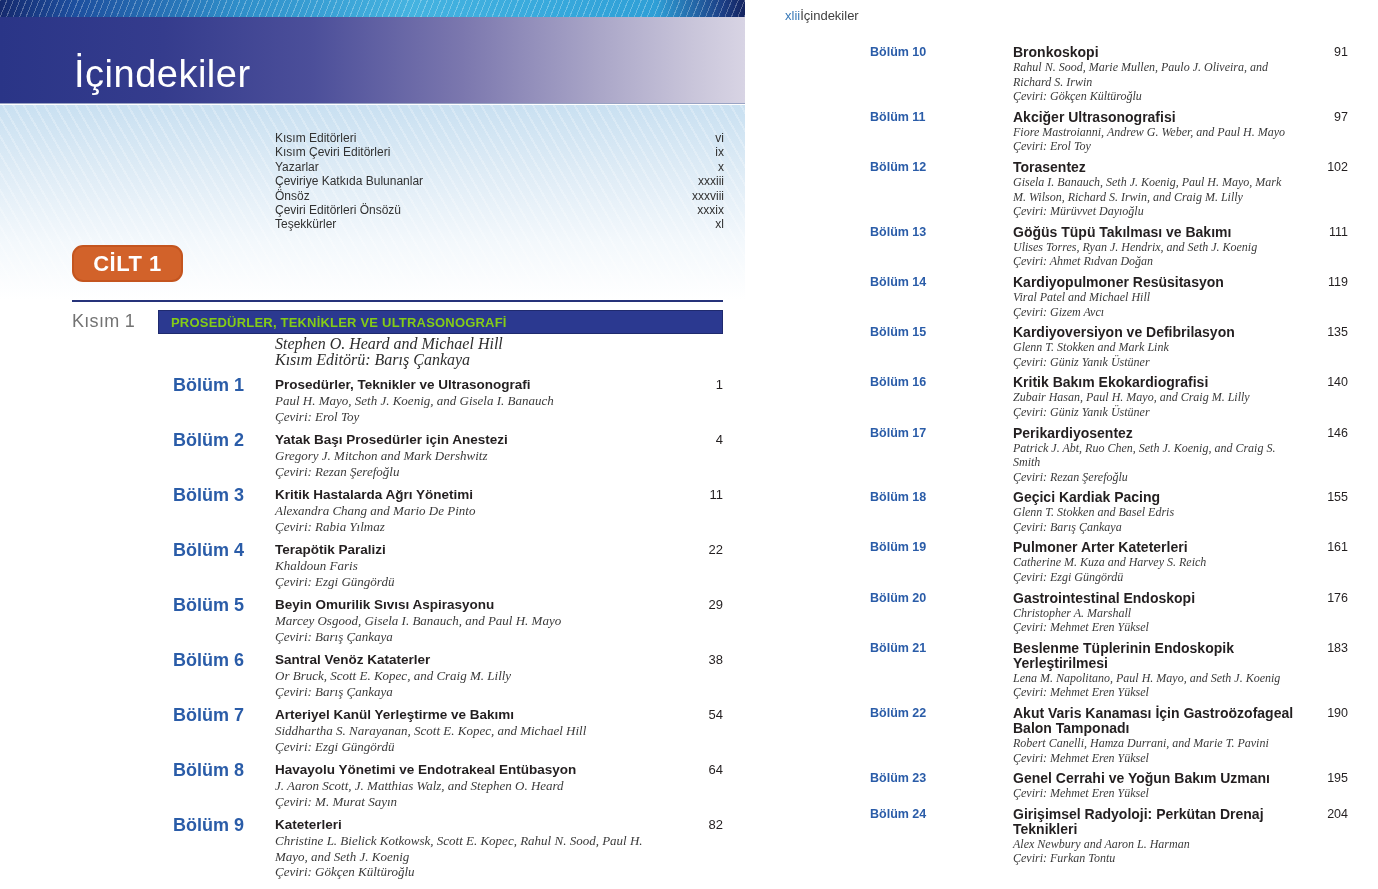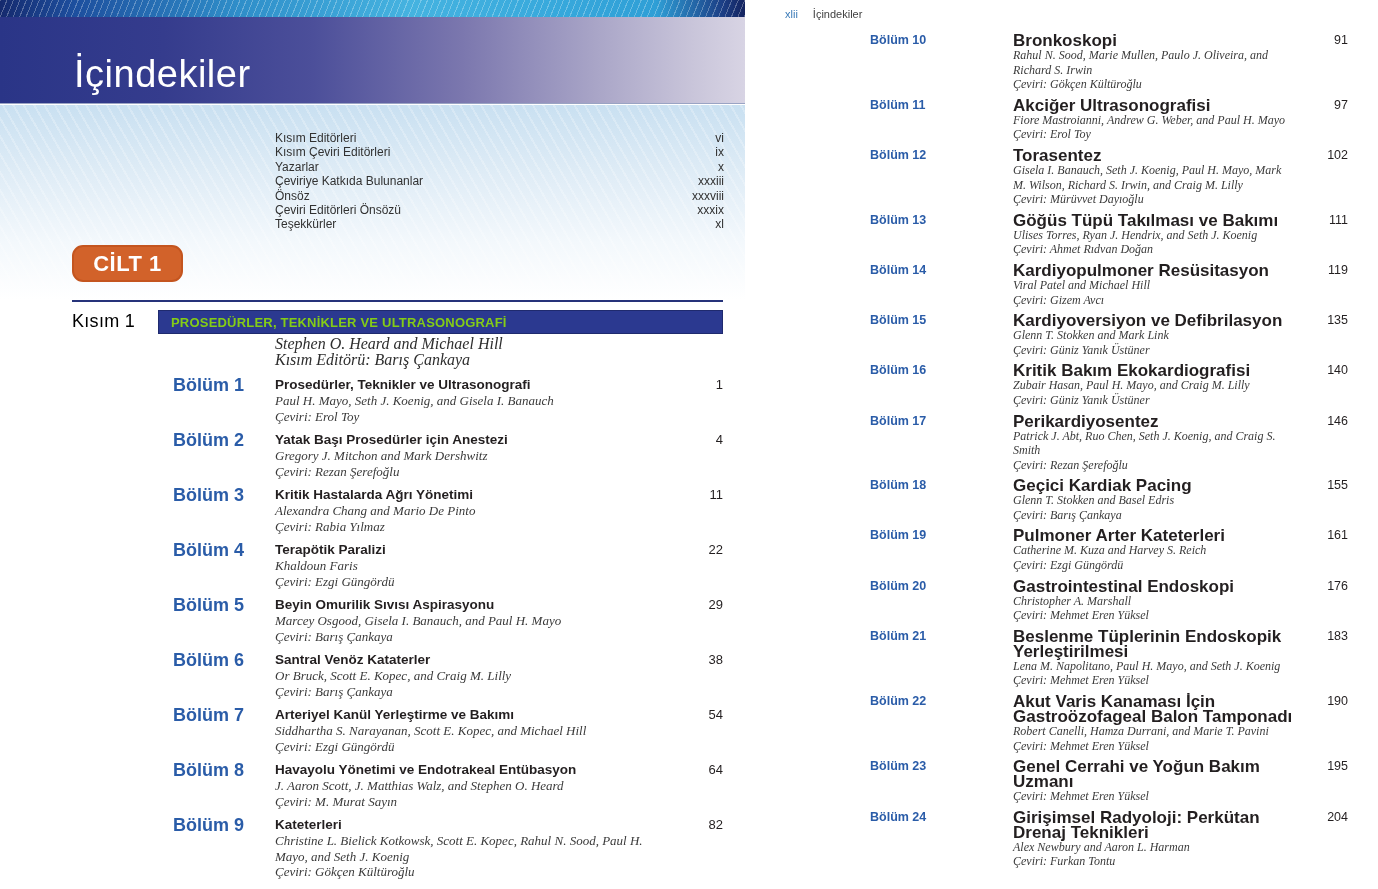--- a/index.html
+++ b/index.html
@@ -80,21 +80,21 @@
 
   .section-rule {
     position: absolute; left: 72px; top: 300px;
     width: 651px; height: 2px;
     background: #26337a;
   }
 
   .kisim-label {
     position: absolute; left: 72px; top: 311px;
     font-size: 18px;
-    color: #000000;
+    color: #737373;
     letter-spacing: 0.3px;
   }
 
   .section-bar {
     position: absolute; left: 158px; top: 310px;
     width: 565px; height: 24px;
     background: #2b3990;
     border: 1px solid #1f2a6e;
     color: #84cc16;
     font-size: 13px; font-weight: 700;
@@ -115,21 +115,21 @@
     position: absolute; left: 173px; top: 377px;
     width: 550px;
   }
   .chapters-left .chap {
     display: grid;
     grid-template-columns: 102px 1fr 46px;
     margin-bottom: 8px;
   }
 
   .chapters-right {
-    position: absolute; left: 125px; top: 33px;
+    position: absolute; left: 125px; top: 45px;
     width: 478px;
   }
   .chapters-right .chap {
     display: grid;
     grid-template-columns: 143px 1fr 44px;
     margin-bottom: 6px;
   }
 
   .chap-label {
     color: #2a5ca8;
@@ -137,21 +137,21 @@
     font-size: 18px; line-height: 16px;
   }
   .chapters-right .chap-label { font-size: 12.5px; line-height: 15px; }
 
   .chap-body { padding-right: 8px; }
   .chap-title {
     color: #231f20;
     font-weight: 700;
     font-size: 13.5px; line-height: 16px;
   }
-  .chapters-right .chap-title { font-size: 17px; line-height: 15px; }
+  .chapters-right .chap-title { font-size: 14px; line-height: 15px; }
 
   .chap-authors, .chap-ceviri {
     font-family: "Liberation Serif", serif;
     font-style: italic;
     color: #3a3a3a;
     font-size: 13px; line-height: 15.5px;
   }
   .chapters-right .chap-authors, .chapters-right .chap-ceviri {
     font-size: 12px; line-height: 14.6px;
   }
@@ -164,22 +164,22 @@
   .chapters-right .chap-page { font-size: 12.5px; line-height: 15px; }
 
   
   .right-page {
     position: absolute; left: 745px; top: 0;
     width: 633px; height: 889px;
     background: #ffffff;
   }
   .running-head {
     position: absolute; left: 40px; top: 8px;
-    display: flex; gap: 15px;
-    font-size: 11px;
+    display: flex; 
+    font-size: 13px;
     color: #3f3f3f;
     text-align: right;
   }
   .running-head .folio { color: #3a7ab8; }
 </style>
 </head>
 <body>
 
 <div class="spread">
 

